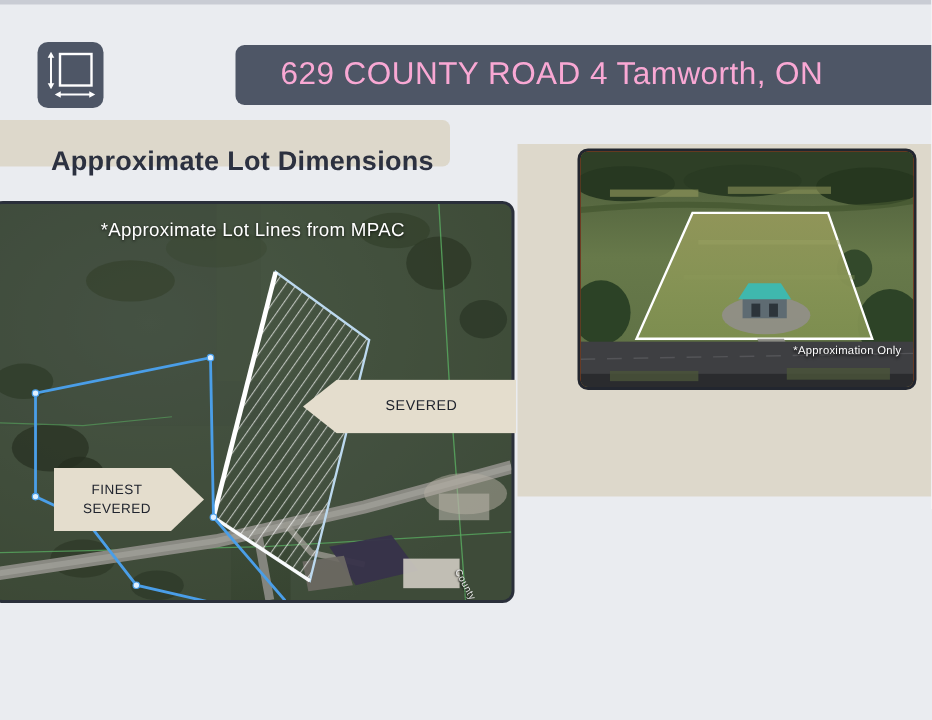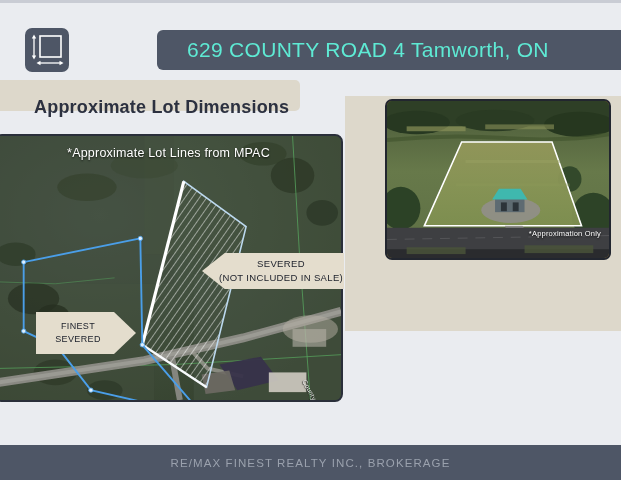--- a/index.html
+++ b/index.html
@@ -42,21 +42,21 @@
     position: absolute;
     left: 157px; top: 30px;
     width: 480px; height: 40px;
     background: #4e5666;
     border-radius: 6px 0 0 6px;
     display: flex;
     align-items: center;
     padding-left: 30px;
   }
   .title-bar .title-text {
-    color: #5eead4;
+    color: #f9a8d4;
     font-size: 21px;
     font-weight: 400;
     letter-spacing: 0.3px;
     white-space: nowrap;
   }
 
   .subtitle-bar {
     position: absolute;
     left: -10px; top: 80px;
     width: 310px; height: 31px;
@@ -293,21 +293,20 @@
     <span class="road-label road-c">County Rd 4</span>
   </div>
 
   <div class="banner banner-subject">
     <span>FINEST</span>
     <span>SEVERED</span>
   </div>
 
   <div class="banner banner-severed">
     <span class="line1">SEVERED</span>
-    <span class="line2">(NOT INCLUDED IN SALE)</span>
   </div>
 
   <div class="aerial-card">
     <svg class="aerial-svg" viewBox="0 0 226 161" preserveAspectRatio="none">
       <defs>
         <linearGradient id="skyfields" x1="0" y1="0" x2="0" y2="1">
           <stop offset="0%" stop-color="#4a5a39"></stop>
           <stop offset="45%" stop-color="#67794a"></stop>
           <stop offset="100%" stop-color="#5d6f44"></stop>
         </linearGradient>
@@ -350,17 +349,14 @@
       <rect x="0" y="130" width="226" height="24" fill="#3e3f42"></rect>
       <rect x="0" y="152" width="226" height="9" fill="#2a2b2e"></rect>
       <path d="M 0 142 L 226 138" stroke="#6a6b6e" stroke-width="1" opacity="0.5" stroke-dasharray="10 8"></path>
 
       <rect x="20" y="150" width="60" height="7" fill="#4b5539" opacity="0.8"></rect>
       <rect x="140" y="148" width="70" height="8" fill="#4b5539" opacity="0.8"></rect>
     </svg>
     <span class="aerial-note">*Approximation Only</span>
   </div>
 
-  <div class="footer">
-    <span class="footer-text">RE/MAX FINEST REALTY INC., BROKERAGE</span>
-  </div>
 
 </div>
 
 </body></html>

